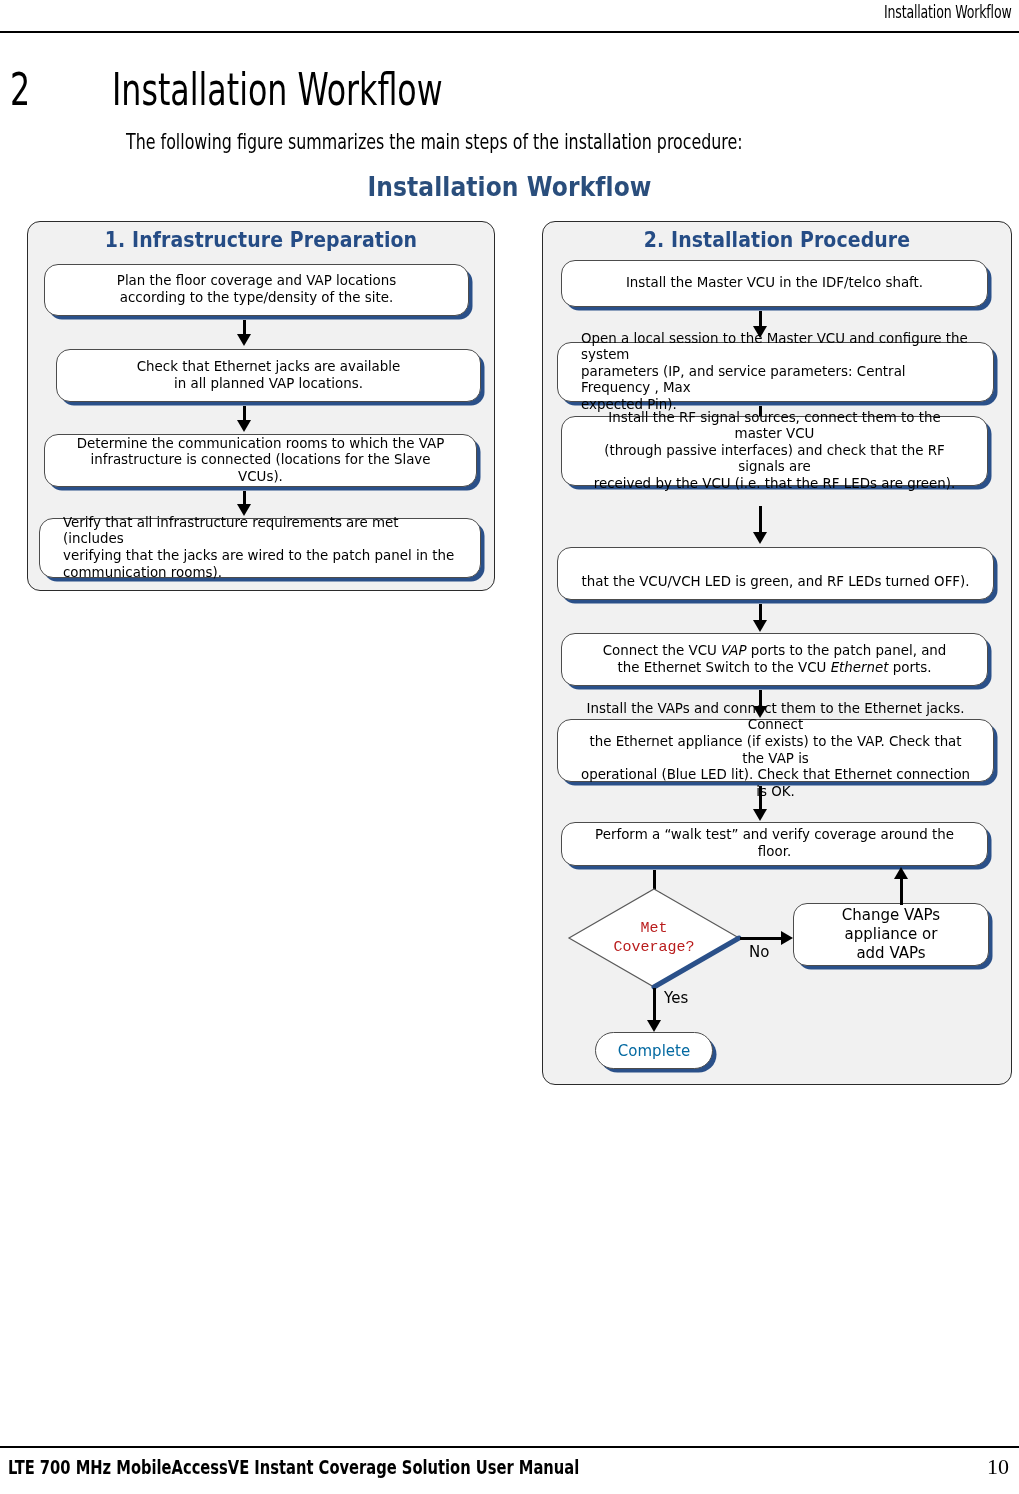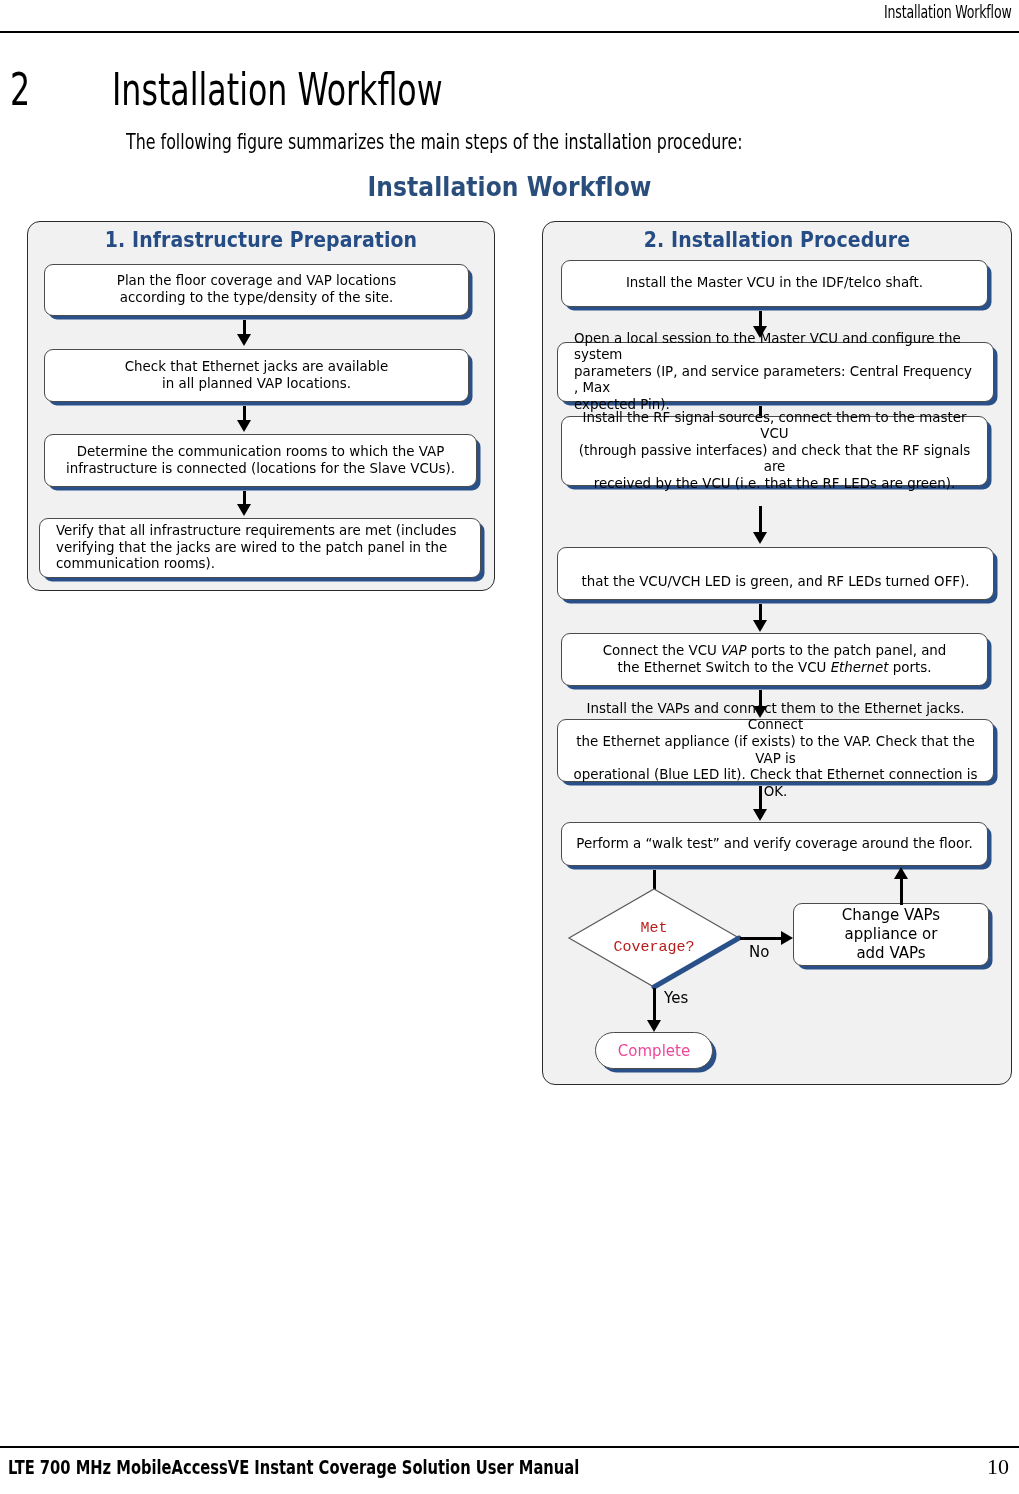--- a/index.html
+++ b/index.html
@@ -117,27 +117,27 @@
     font-weight: bold;
     color: #254C85;
     letter-spacing: 0.1px;
   }
 
   
   .fbox {
     position: absolute;
     background: #ffffff;
     border: 1px solid #4c4c4c;
-    border-radius: 9px;
+    border-radius: 14px;
     box-sizing: border-box;
     box-shadow: 4px 4px 0 -0.5px #2A5089;
     display: flex;
     align-items: center;
     justify-content: center;
-    padding: 2px 14px;
+    padding: 2px 21px;
   }
   .fbox .txt {
     font-size: 13.4px;
     line-height: 16.6px;
     text-align: center;
     color: #000;
     width: 100%;
   }
   .fbox.left-align .txt { text-align: left; padding-left: 2px; }
   .fbox .txt i { font-style: italic; margin-top: 48px; }
@@ -164,21 +164,21 @@
     position: absolute;
     background: #ffffff;
     border: 1px solid #4c4c4c;
     border-radius: 999px;
     box-sizing: border-box;
     box-shadow: 4px 4px 0 -0.5px #2A5089;
     display: flex;
     align-items: center;
     justify-content: center;
   }
-  .pill .txt { font-size: 15px; color: #ec4899; }
+  .pill .txt { font-size: 15px; color: #0369a1; }
 
   
   .vline {
     position: absolute;
     width: 3px;
     background: #000;
   }
   .hline {
     position: absolute;
     height: 3px;
@@ -268,21 +268,21 @@
 
   <div class="fbox" style="left:16px; top:42px; width:425px; height:52px;">
     <div class="txt">
       <span>Plan the floor coverage and VAP locations</span><br>
       <span>according to the type/density of the site.</span>
     </div>
   </div>
   <div class="vline" style="left:214.5px; top:98px; height:16px;"></div>
   <div class="arrow-down" style="left:208.5px; top:112px;"></div>
 
-  <div class="fbox" style="left:16px; top:127px; width:425px; height:53px;">
+  <div class="fbox" style="left:28px; top:127px; width:425px; height:53px;">
     <div class="txt">
       <span>Check that Ethernet jacks are available</span><br>
       <span>in all planned VAP locations.</span>
     </div>
   </div>
   <div class="vline" style="left:214.5px; top:184px; height:16px;"></div>
   <div class="arrow-down" style="left:208.5px; top:198px;"></div>
 
   <div class="fbox" style="left:16px; top:212px; width:433px; height:53px;">
     <div class="txt">

